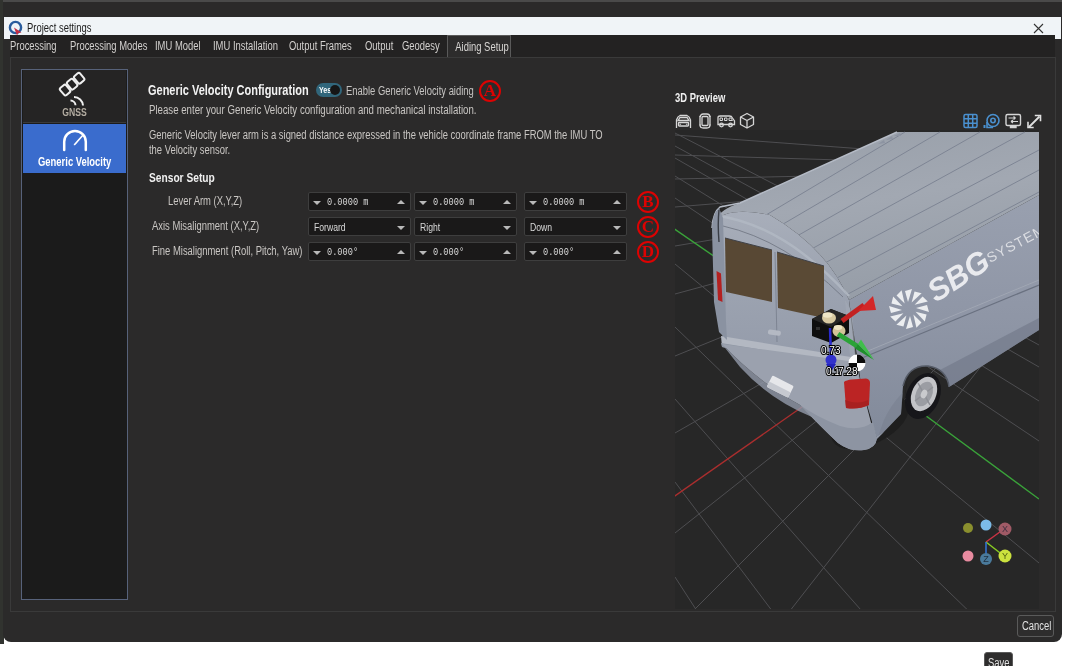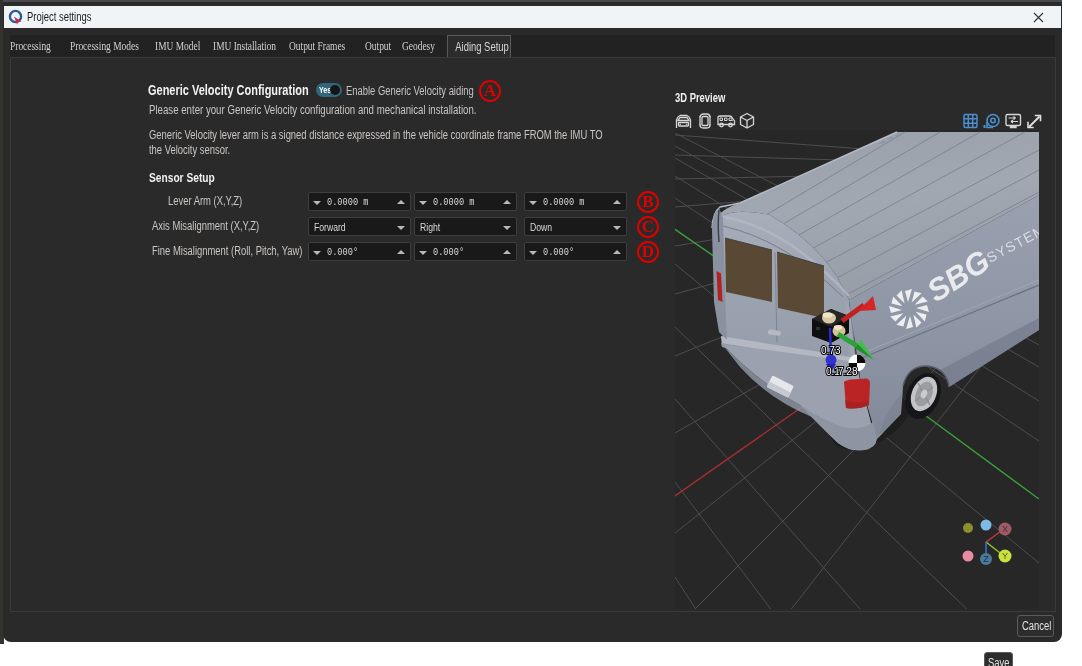--- a/index.html
+++ b/index.html
@@ -2,26 +2,26 @@
 <html><head>
 <meta charset="utf-8">
 <style>
 * { margin:0; padding:0; box-sizing:border-box; }
 html,body { width:1082px; height:666px; background:#ffffff; font-family:"Liberation Sans", sans-serif; overflow:hidden; }
 .page { position:relative; width:1082px; height:666px; background:#ffffff; }
 .desk { position:absolute; left:0; top:0; width:4px; height:644px; background:#31332f; }
 .win { position:absolute; left:3px; top:0; width:1059px; height:642px; background:#2b2a2a; border-radius:0 0 8px 8px; border-top:2px solid #4a4a4a; }
 .t { display:inline-block; transform:scaleX(0.785); transform-origin:0 0; white-space:nowrap; }
 .tc { display:inline-block; transform:scaleX(0.785); transform-origin:50% 50%; white-space:nowrap; }
-.titlebar { position:absolute; left:1px; top:4px; width:1057px; height:22px; background:#f0f4f7; }
+.titlebar { position:absolute; left:1px; top:15px; width:1057px; height:22px; background:#f0f4f7; }
 .titlebar .tname { position:absolute; left:23px; top:4px; font-size:12px; color:#1b1b1b; }
 .titlebar .close { position:absolute; right:12px; top:3px; width:16px; height:16px; }
 .qlogo { position:absolute; left:3px; top:2px; }
 .tabbar { position:absolute; left:7px; top:33px; height:22px; width:1045px; background:#232222; }
-.tab { position:absolute; top:0; height:22px; font-size:12px; color:#d3d1cf; line-height:22px;font-family:Liberation Serif, serif; }
+.tab { position:absolute; top:0; height:22px; font-size:12px; color:#d3d1cf; line-height:22px; }
 .tabsel { position:absolute; left:437px; top:0px; width:64px; height:23px; background:#2d2c2c; border:1px solid #5a5a5a; border-bottom:none; color:#d8d6d4; text-align:center; line-height:22px; font-size:12px; }
 .pane { position:absolute; left:7px; top:55px; width:1046px; height:555px; background:#2b2a2a; border:1px solid #3a3a3a; }
 .sidebar { position:absolute; left:18px; top:67px; width:107px; height:531px; background:#1b1b1b; border:1px solid #57627a; }
 .sbitem { position:absolute; left:1px; width:103px; }
 .gnss { top:0; height:53px; background:#252424; border-bottom:1px solid #3a3a3a; }
 .gv { top:54px; height:49px; background:#3a6ccd; }
 .sbitem .lbl { position:absolute; width:100%; text-align:center; }
 .gnss .lbl { bottom:4px; color:#b3aca1; font-size:11px; font-weight:bold; }
 .gv .lbl { bottom:4px; color:#ffffff; font-weight:bold; font-size:12px; }
 .h1 { position:absolute; left:145px; top:80px; font-size:14px; font-weight:bold; color:#f2f2f2; }
@@ -66,20 +66,42 @@
     <span class="tab" style="left:0px;"><span class="t">Processing</span></span>
     <span class="tab" style="left:60px;"><span class="t">Processing Modes</span></span>
     <span class="tab" style="left:145px;"><span class="t">IMU Model</span></span>
     <span class="tab" style="left:203px;"><span class="t">IMU Installation</span></span>
     <span class="tab" style="left:279px;"><span class="t">Output Frames</span></span>
     <span class="tab" style="left:355px;"><span class="t">Output</span></span>
     <span class="tab" style="left:392px;"><span class="t">Geodesy</span></span>
     <span class="tabsel"><span class="tc">Aiding Setup</span></span>
   </div>
   <div class="pane"></div>
+  <div class="sidebar">
+    <div class="sbitem gnss">
+      <svg width="38" height="38" viewBox="0 0 38 38" style="position:absolute;left:32px;top:1px;">
+        <g transform="rotate(-40 17 13)" stroke="#efefef" fill="none" stroke-width="2">
+          <rect x="4" y="8.5" width="7.6" height="9.4" rx="1.8"></rect>
+          <rect x="13.2" y="8.5" width="7.6" height="9.4" rx="1.8"></rect>
+          <rect x="22.4" y="8.5" width="7.6" height="9.4" rx="1.8"></rect>
+        </g>
+        <path d="M19 26 a9 9 0 0 1 9 8.5" stroke="#efefef" fill="none" stroke-width="2"></path>
+        <path d="M15.5 29.5 a5 5 0 0 1 5 4.7" stroke="#efefef" fill="none" stroke-width="2"></path>
+      </svg>
+      <div class="lbl"><span class="tc">GNSS</span></div>
+    </div>
+    <div class="sbitem gv">
+      <svg width="26" height="23" viewBox="0 0 26 23" style="position:absolute;left:39px;top:5px;">
+        <path d="M2.2 21 L2.2 12.8 a10.8 10.8 0 0 1 21.6 0 L23.8 21" fill="none" stroke="#ffffff" stroke-width="2.5" stroke-linecap="round"></path>
+        <path d="M11.5 16.5 L21.5 5.5 L14.5 14.2 Z" fill="#ffffff"></path>
+        <path d="M12.2 16 L21.5 5.5" stroke="#ffffff" stroke-width="1.6"></path>
+      </svg>
+      <div class="lbl"><span class="tc">Generic Velocity</span></div>
+    </div>
+  </div>
 
   <div class="h1"><span class="t">Generic Velocity Configuration</span></div>
   <div class="toggle">
         <span class="yes"><span class="t">Yes</span></span>
         <span class="knob"></span>
       </div>
   <div class="enl"><span class="t">Enable Generic Velocity aiding</span></div>
   <div class="ann" style="left:476px; top:78px;">A</div>
 
   <div class="para" style="left:146px; top:101px;"><span class="t" style="transform:scaleX(0.805);">Please enter your Generic Velocity configuration and mechanical installation.</span></div>

